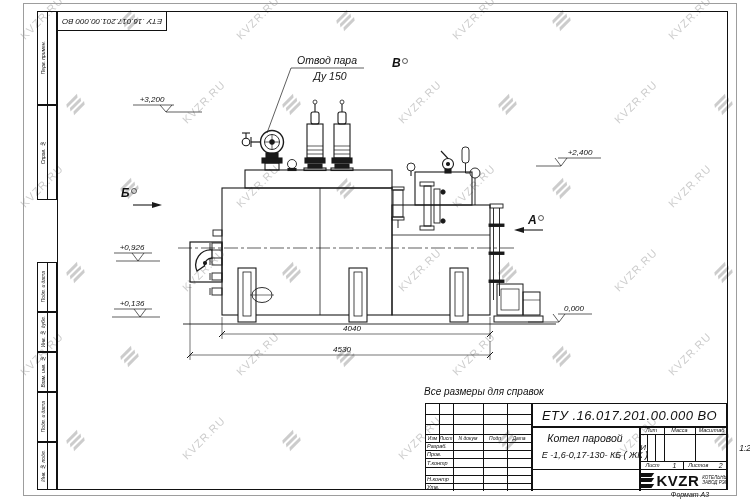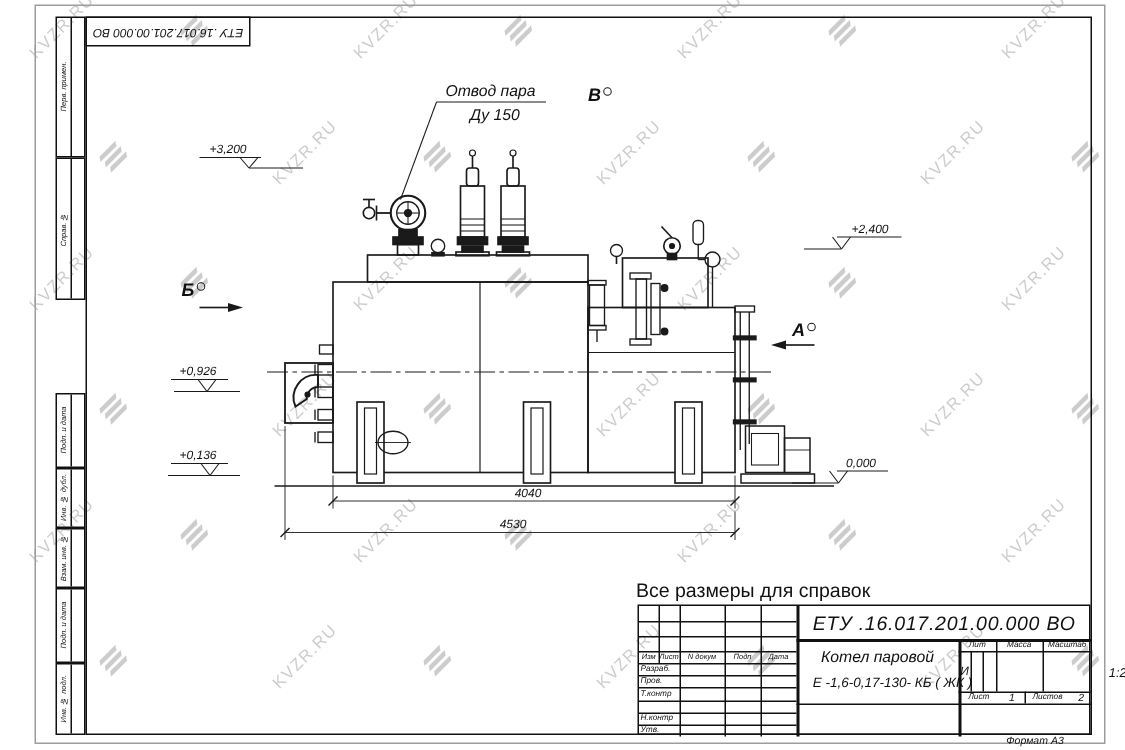--- a/index.html
+++ b/index.html
@@ -25,21 +25,21 @@
   .stamp .lbl span{writing-mode:vertical-rl;transform:rotate(180deg);font-size:5px;font-style:italic;white-space:nowrap;}
   
   #dwg{position:absolute;left:0;top:0;z-index:3;}
   #dwg text{font-family:"Liberation Sans",sans-serif;font-style:italic;fill:#111;stroke:none;}
   
   #tb{left:425px;top:403px;width:302px;height:87px;border:1.5px solid #111;z-index:4;background:transparent;}
   #tb .v,#tb .h{position:absolute;background:#111;}
   #tb .v{width:1px;} #tb .h{height:1px;}
   .tcell{position:absolute;display:flex;align-items:center;justify-content:center;
          font-style:italic;overflow:hidden;white-space:nowrap;}
-  .note-text{font-size:13px;z-index:4;}
+  .note-text{font-style:italic;font-size:10px;z-index:4;}
   .fmt{z-index:4;font-style:italic;font-size:7px;display:flex;align-items:center;justify-content:center;}
   .logo-bars i{display:block;width:17px;height:3.5px;background:#111;margin:2px 0;transform:skewX(-35deg);}
 </style>
 </head>
 <body>
 
 <div id="screen">
 
   <div id="wm-layer">
       <div class="wm wm-text" style="left: 14px; top: 12px;">KVZR.RU</div>
@@ -474,17 +474,29 @@
 
     <div class="tcell" style="left:213px;top:57px;width:44px;height:8px;font-size:5.5px;justify-content:space-around;">
       <span>Лист</span>
       <span style="font-size:7px;">1</span>
     </div>
     <div class="tcell" style="left:257px;top:57px;width:45px;height:8px;font-size:5.5px;justify-content:space-around;">
       <span>Листов</span>
       <span style="font-size:7px;">2</span>
     </div>
 
+    <div class="tcell" style="left:213px;top:65px;width:89px;height:22px;gap:3px;">
+      <span class="logo-bars">
+          <i></i>
+          <i></i>
+          <i></i>
+        </span>
+      <span style="font-size:15px;font-weight:bold;font-style:normal;letter-spacing:0.5px;">KVZR</span>
+      <span style="display:flex;flex-direction:column;font-size:4.5px;line-height:5px;font-style:italic;">
+        <span>КОТЕЛЬНЫЙ</span>
+        <span>ЗАВОД РЭП</span>
+      </span>
+    </div>
   </div>
 
   <div class="abs fmt" style="left:640px;top:490px;width:100px;height:9px;">Формат А3</div>
 
 </div>
 
 </body></html>

